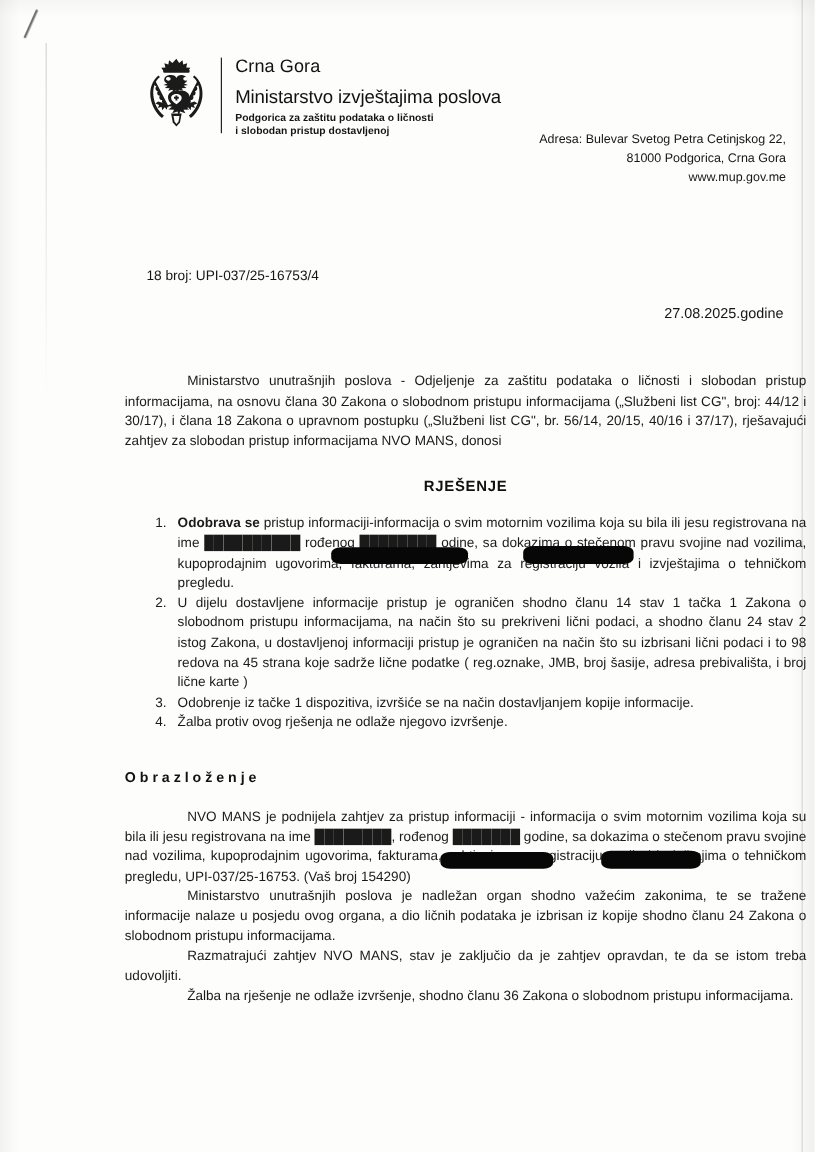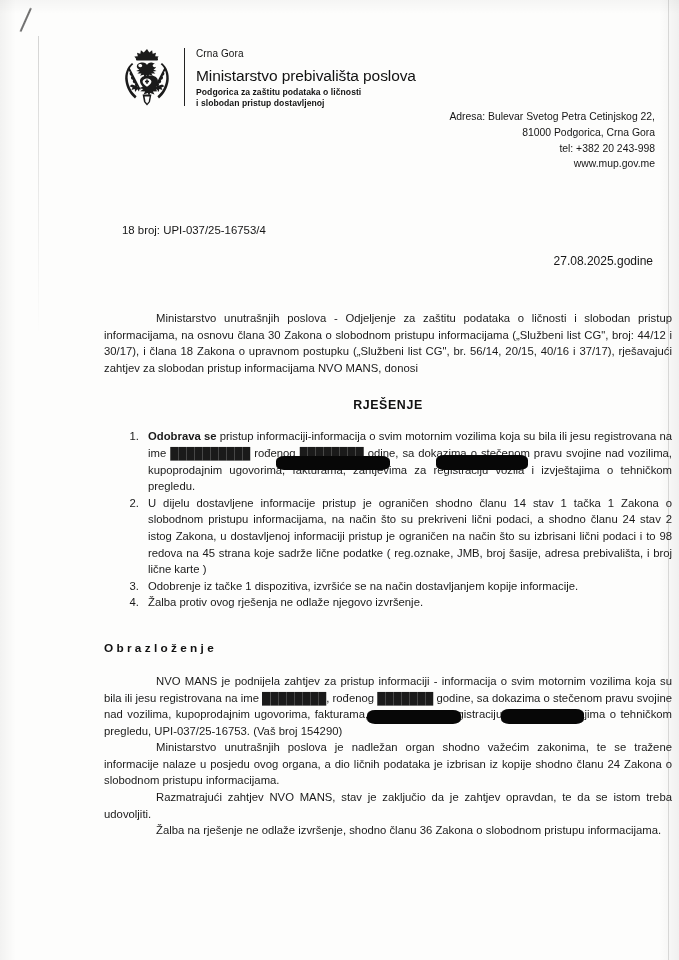--- a/index.html
+++ b/index.html
@@ -79,21 +79,21 @@
   .crest svg { display: block; width: 58px; height: 62px; }
 
   .crest-rule {
     width: 1px;
     align-self: stretch;
     background: #222;
     margin: 2px 11px 4px 8px;
   }
   .lh-text { padding-top: 2px; }
   .lh-country {
-    font-size: 10px;
+    font-size: 15px;
     line-height: 1.1;
     letter-spacing: 0.1px;
     color: #111;
     margin-bottom: 8px;
   }
   .lh-ministry {
     font-size: 15.5px;
     line-height: 1.1;
     color: #111;
     letter-spacing: -0.1px;
@@ -234,30 +234,29 @@
           <path d="M26.6 50.6h5l-.9 4.8-1.6 2-1.6-2z" fill="#fdfdfc"></path>
 
           <path d="M13.8 38.5l-2.3 1.8 3.1 1.1-1.1 2.6 3.2-1 .4 2.9 2.2-2.6 1.7 2.2 .5-3.3-2.7-2.1z"></path>
           <path d="M44.2 38.5l2.3 1.8-3.1 1.1 1.1 2.6-3.2-1-.4 2.9-2.2-2.6-1.7 2.2-.5-3.3 2.7-2.1z"></path>
         </g>
       </svg>
     </div>
     <div class="crest-rule"></div>
     <div class="lh-text">
       <div class="lh-country">Crna Gora</div>
-      <div class="lh-ministry">Ministarstvo prebivališta poslova</div>
+      <div class="lh-ministry">Ministarstvo izvještajima poslova</div>
       <div class="lh-dept">Podgorica za zaštitu podataka o ličnosti</div>
       <div class="lh-dept">i slobodan pristup dostavljenoj</div>
     </div>
   </div>
 
   <div class="address">
     <div>Adresa: Bulevar Svetog Petra Cetinjskog 22,</div>
     <div>81000 Podgorica, Crna Gora</div>
-    <div>tel: +382 20 243-998</div>
     <div>www.mup.gov.me</div>
   </div>
 
   <div class="refno">18 broj: UPI-037/25-16753/4</div>
   <div class="docdate">27.08.2025.godine</div>
 
   <div class="body-col">
 
     <p class="just indent">Ministarstvo unutrašnjih poslova - Odjeljenje za zaštitu podataka o ličnosti i slobodan pristup informacijama, na osnovu člana 30 Zakona o slobodnom pristupu informacijama („Službeni list CG", broj: 44/12 i 30/17), i člana 18 Zakona o upravnom postupku („Službeni list CG", br. 56/14, 20/15, 40/16 i 37/17), rješavajući zahtjev za slobodan pristup informacijama NVO MANS, donosi</p>
 

